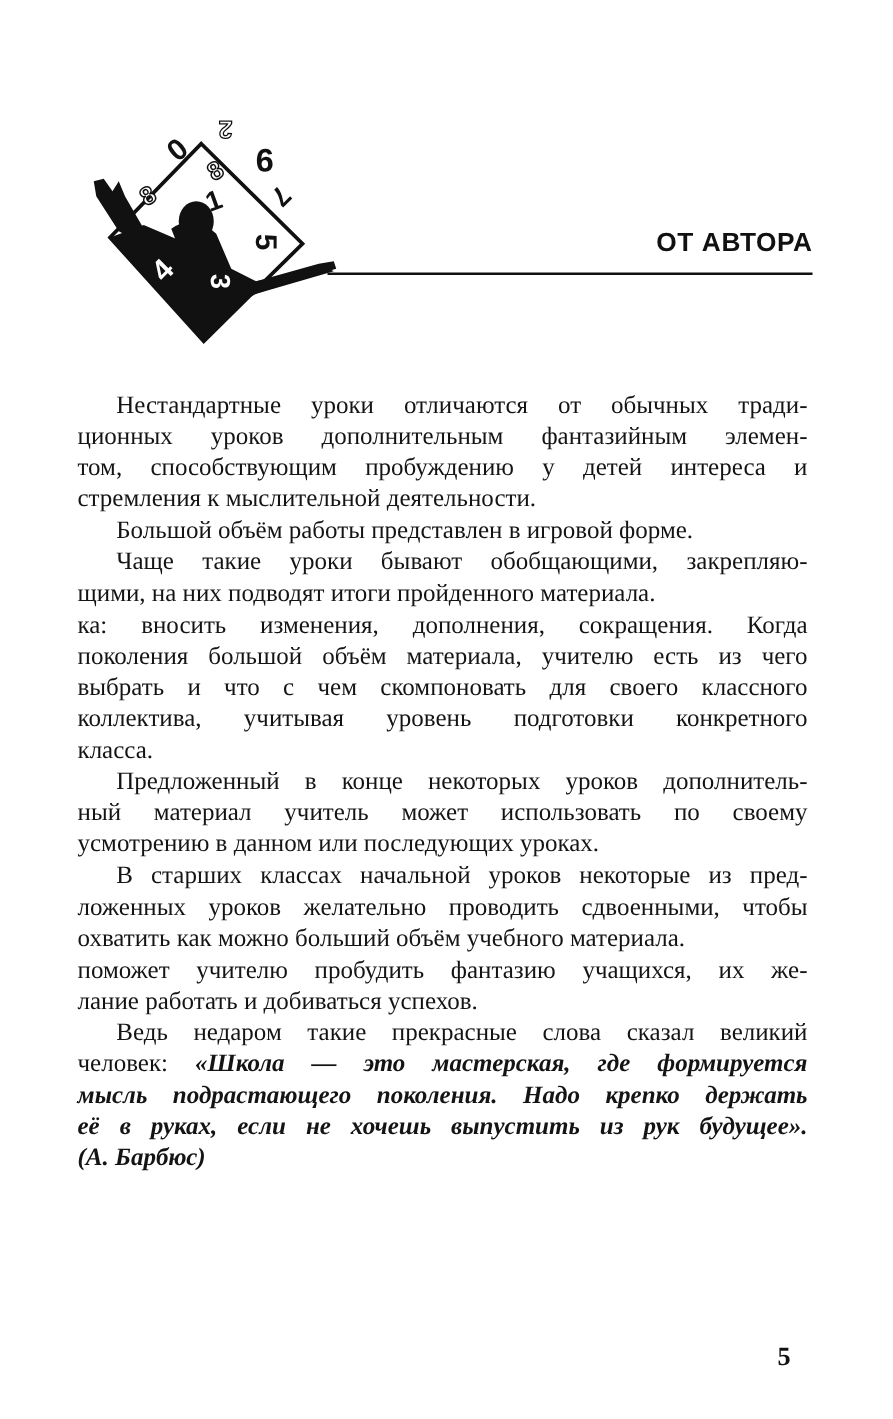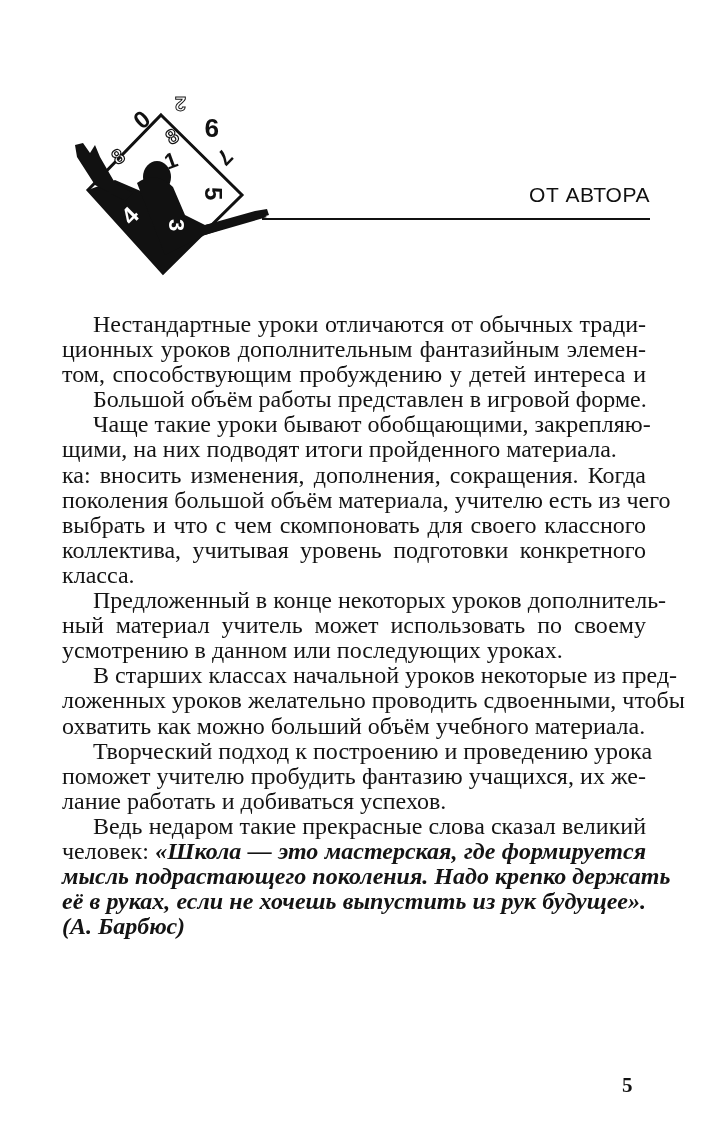--- a/index.html
+++ b/index.html
@@ -1,20 +1,20 @@
 <!DOCTYPE html>
 <html><head>
 <meta charset="utf-8">
 <style>
   html, body { margin: 0; padding: 0; background: #ffffff; }
   body { width: 714px; height: 1135px; position: relative; overflow: hidden; font-family: "Liberation Serif", "DejaVu Serif", serif; color: #141414; }
   .emblem { position: absolute; left: 55px; top: 85px; width: 230px; height: 200px; }
-  .heading { position: absolute; left: 470px; top: 183px; width: 180px; text-align: right; font-family: "Liberation Sans", "DejaVu Sans", sans-serif; font-weight: normal; font-size: 21px; letter-spacing: 0.5px; color: #111; }
+  .heading { position: absolute; left: 470px; top: 183px; width: 180px; text-align: right; font-family: "Liberation Sans", "DejaVu Sans", sans-serif; font-weight: bold; font-size: 21px; letter-spacing: 0.5px; color: #111; }
   .rule { position: absolute; left: 262px; top: 218px; width: 388px; height: 2px; background: #111; }
-  .body-text { position: absolute; left: 62px; top: 312px; width: 584px; font-size: 24px; line-height: 25.1px; text-align: justify; }
+  .body-text { position: absolute; left: 62px; top: 312px; width: 584px; font-size: 20px; line-height: 25.1px; text-align: justify; }
   .body-text p { margin: 0; text-indent: 31px; }
   .body-text .line { display: block; text-align: justify; text-align-last: justify; white-space: nowrap; }
   .body-text .line.last { text-align-last: left; }
   .quote { font-style: italic; font-weight: bold; }
   .page-number { position: absolute; left: 622px; top: 1073px; font-family: "Liberation Serif", serif; font-weight: bold; font-size: 21px; color: #111; }
 </style>
 </head>
 <body>
 
 <div class="emblem">
@@ -45,20 +45,21 @@
 </div>
 
 <div class="heading">ОТ АВТОРА</div>
 <div class="rule"></div>
 
 <div class="body-text">
   <p>
     <span class="line">Нестандартные уроки отличаются от обычных тради-</span>
     <span class="line" style="text-indent:0">ционных уроков дополнительным фантазийным элемен-</span>
     <span class="line" style="text-indent:0">том, способствующим пробуждению у детей интереса и</span>
+    <span class="line last" style="text-indent:0">стремления к мыслительной деятельности.</span>
   </p>
   <p>
     <span class="line last">Большой объём работы представлен в игровой форме.</span>
   </p>
   <p>
     <span class="line">Чаще такие уроки бывают обобщающими, закрепляю-</span>
     <span class="line last" style="text-indent:0">щими, на них подводят итоги пройденного материала.</span>
   </p>
   <p>
     <span class="line" style="text-indent:0">ка: вносить изменения, дополнения, сокращения. Когда</span>
@@ -71,21 +72,20 @@
     <span class="line">Предложенный в конце некоторых уроков дополнитель-</span>
     <span class="line" style="text-indent:0">ный материал учитель может использовать по своему</span>
     <span class="line last" style="text-indent:0">усмотрению в данном или последующих уроках.</span>
   </p>
   <p>
     <span class="line">В старших классах начальной уроков некоторые из пред-</span>
     <span class="line" style="text-indent:0">ложенных уроков желательно проводить сдвоенными, чтобы</span>
     <span class="line last" style="text-indent:0">охватить как можно больший объём учебного материала.</span>
   </p>
   <p>
-    <span class="line">Творческий подход к построению и проведению урока</span>
     <span class="line" style="text-indent:0">поможет учителю пробудить фантазию учащихся, их же-</span>
     <span class="line last" style="text-indent:0">лание работать и добиваться успехов.</span>
   </p>
   <p>
     <span class="line">Ведь недаром такие прекрасные слова сказал великий</span>
     <span class="line" style="text-indent:0"><span>человек: </span><span class="quote">«Школа — это мастерская, где формируется</span></span>
     <span class="line quote" style="text-indent:0">мысль подрастающего поколения. Надо крепко держать</span>
     <span class="line quote" style="text-indent:0">её в руках, если не хочешь выпустить из рук будущее».</span>
     <span class="line last quote" style="text-indent:0">(А. Барбюс)</span>
   </p>

